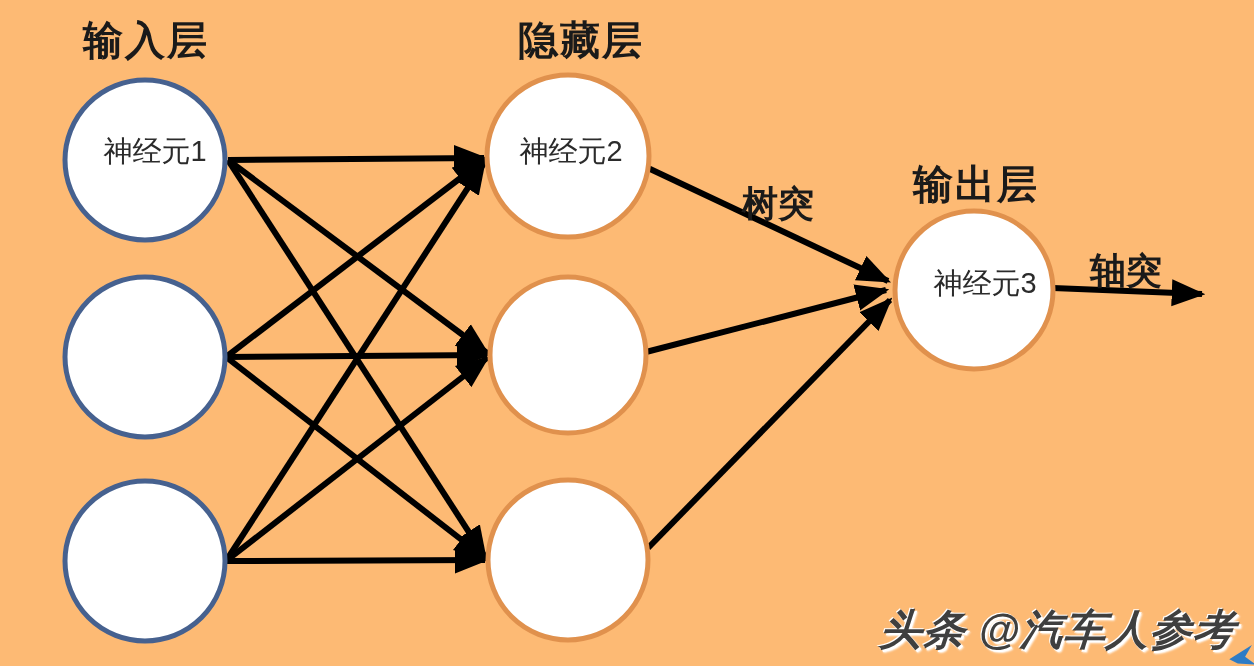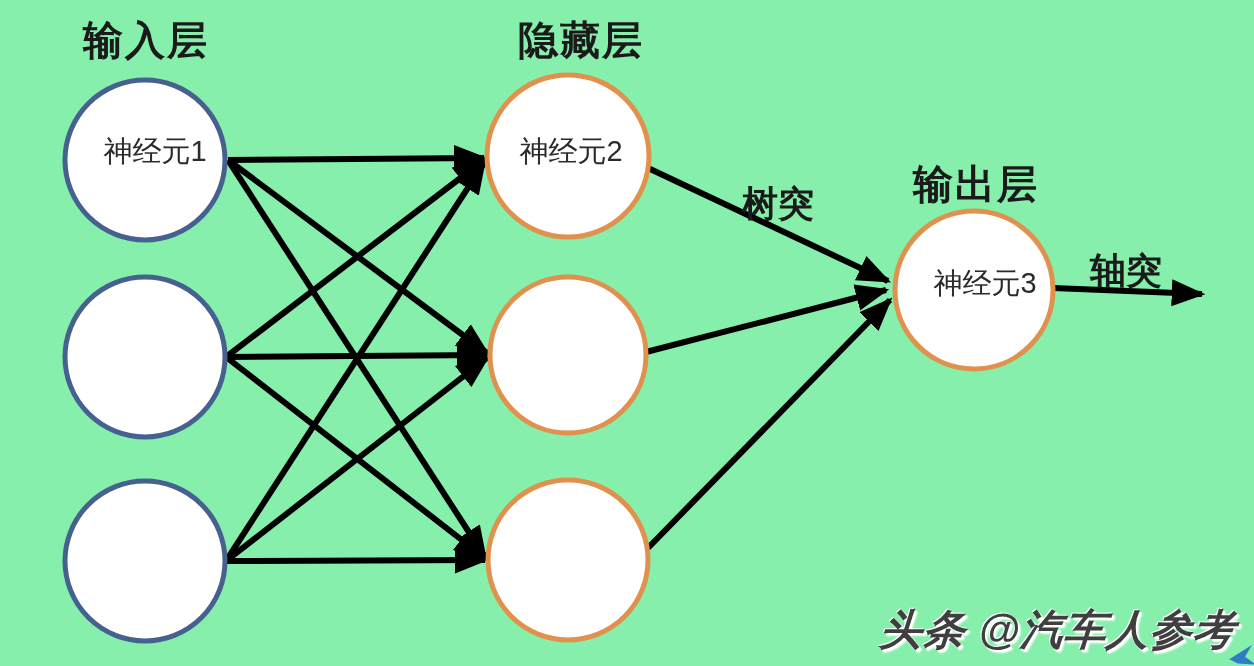--- a/index.html
+++ b/index.html
@@ -1,20 +1,20 @@
 <!DOCTYPE html>
 <html><head>
 <meta charset="utf-8">
 <style>
   html, body { margin: 0; padding: 0; background: #ffffff; }
   .stage {
     position: relative;
     width: 1254px;
     height: 666px;
-    background: #86efac;
+    background: #fdba74;
     overflow: hidden;
     font-family: "Liberation Sans", sans-serif;
   }
   svg text { fill: #1a1a1a; }
   .layer-title {
     font-size: 40px;
     font-weight: 700;
     letter-spacing: 2px;
   }
   .neuron-label {

